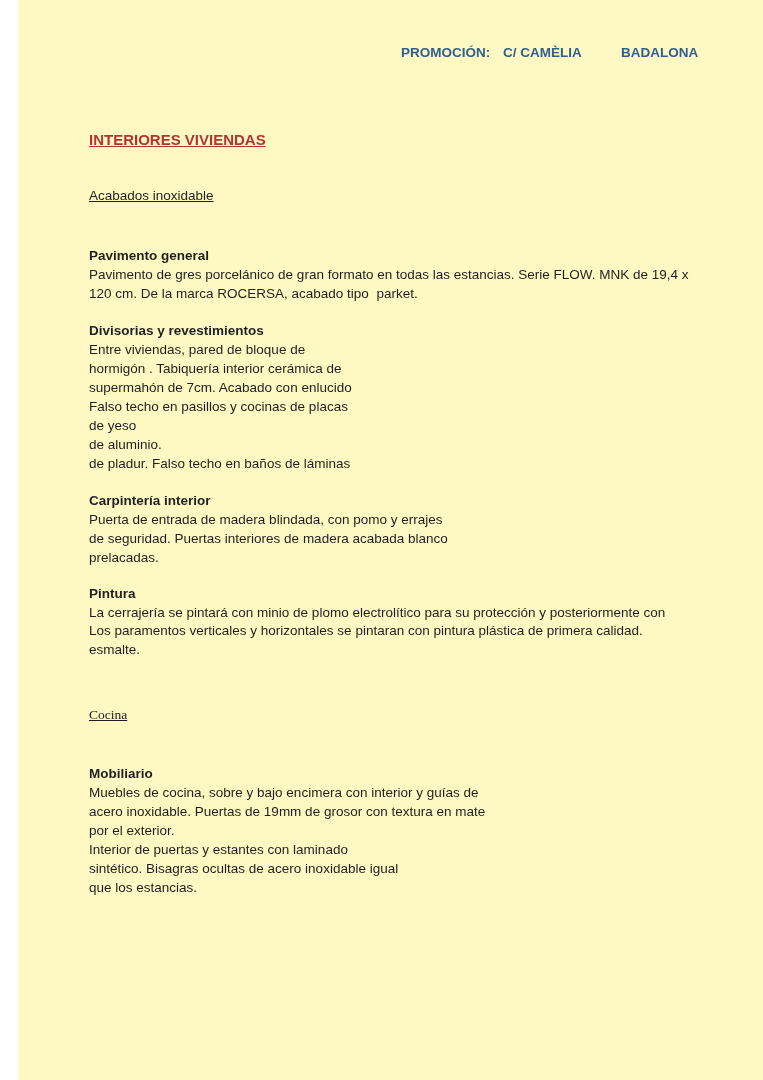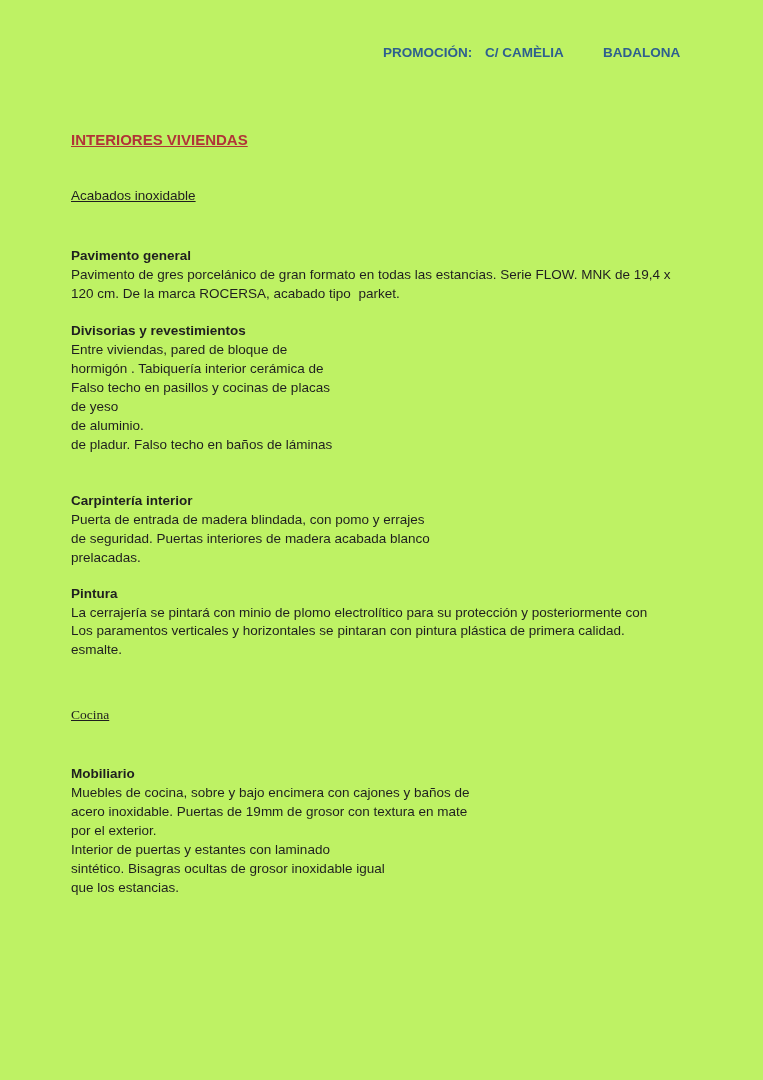--- a/index.html
+++ b/index.html
@@ -11,21 +11,22 @@
     width: 763px;
     height: 1080px;
     position: relative;
     overflow: hidden;
     font-family: "Liberation Sans", sans-serif;
     color: #1f1f1f;
   }
   .page {
     position: absolute;
     inset: 0;
-    background: #bef264;
+    background: #fef9c3;
+    margin-left: 18px;
   }
   .header {
     position: absolute;
     left: 383px;
     top: 45px;
     font-size: 13.5px;
     font-weight: bold;
     color: #2E5F8F;
     white-space: nowrap;
   }
@@ -81,20 +82,21 @@
   <div class="section pavimento">
     <div class="heading">Pavimento general</div>
     <div class="line">Pavimento de gres porcelánico de gran formato en todas las estancias. Serie FLOW. MNK de 19,4 x</div>
     <div class="line">120 cm. De la marca ROCERSA, acabado tipo  parket.</div>
   </div>
 
   <div class="section divisorias">
     <div class="heading">Divisorias y revestimientos</div>
     <div class="line">Entre viviendas, pared de bloque de</div>
     <div class="line">hormigón . Tabiquería interior cerámica de</div>
+    <div class="line">supermahón de 7cm. Acabado con enlucido</div>
     <div class="line">Falso techo en pasillos y cocinas de placas</div>
     <div class="line">de yeso</div>
     <div class="line">de aluminio.</div>
     <div class="line">de pladur. Falso techo en baños de láminas</div>
   </div>
 
   <div class="section carpinteria">
     <div class="heading">Carpintería interior</div>
     <div class="line">Puerta de entrada de madera blindada, con pomo y errajes</div>
     <div class="line">de seguridad. Puertas interiores de madera acabada blanco</div>
@@ -105,21 +107,21 @@
     <div class="heading">Pintura</div>
     <div class="line">La cerrajería se pintará con minio de plomo electrolítico para su protección y posteriormente con</div>
     <div class="line">Los paramentos verticales y horizontales se pintaran con pintura plástica de primera calidad.</div>
     <div class="line">esmalte.</div>
   </div>
 
   <div class="subheading cocina">Cocina</div>
 
   <div class="section mobiliario">
     <div class="heading">Mobiliario</div>
-    <div class="line">Muebles de cocina, sobre y bajo encimera con cajones y baños de</div>
+    <div class="line">Muebles de cocina, sobre y bajo encimera con interior y guías de</div>
     <div class="line">acero inoxidable. Puertas de 19mm de grosor con textura en mate</div>
     <div class="line">por el exterior.</div>
     <div class="line">Interior de puertas y estantes con laminado</div>
-    <div class="line">sintético. Bisagras ocultas de grosor inoxidable igual</div>
+    <div class="line">sintético. Bisagras ocultas de acero inoxidable igual</div>
     <div class="line">que los estancias.</div>
   </div>
 
 </div>
 
 </body></html>

